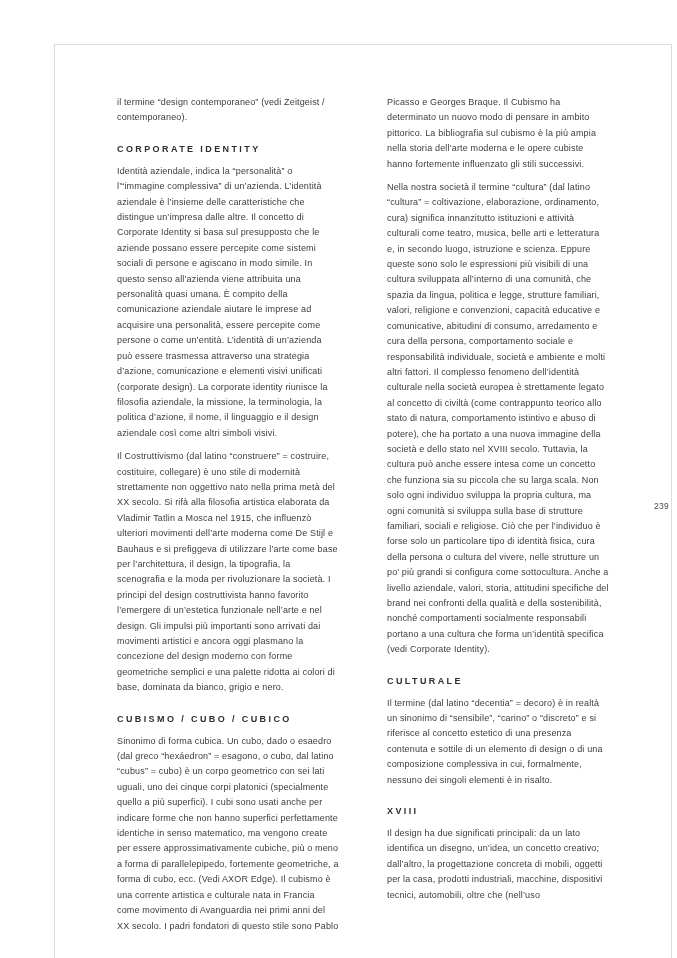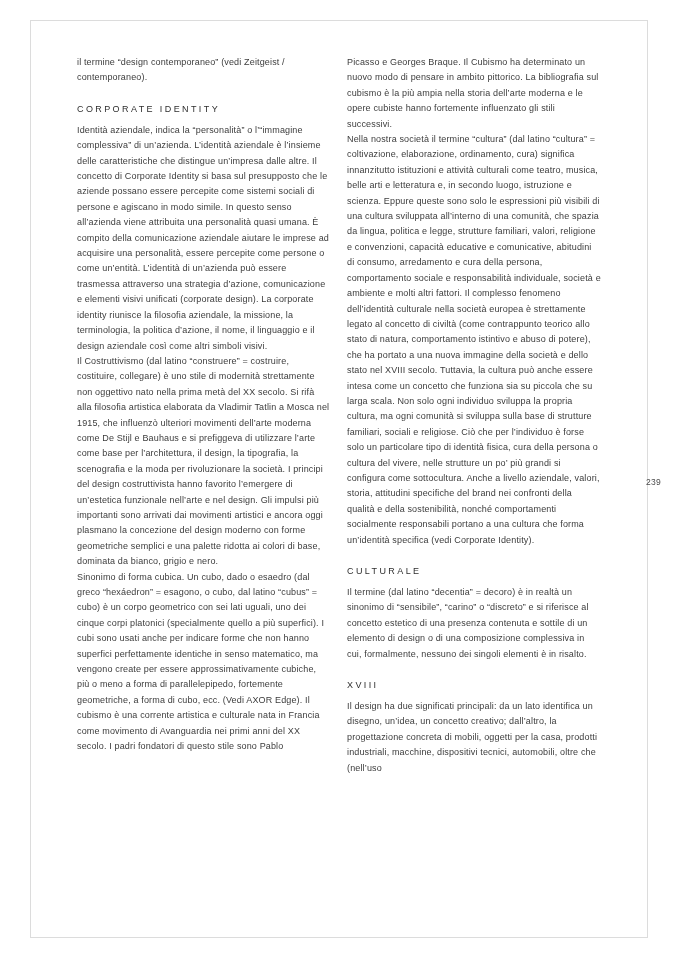--- a/index.html
+++ b/index.html
@@ -1,15 +1,15 @@
 <!DOCTYPE html>
 <html><head>
 <meta charset="utf-8">
 <style>
-  * { margin: 0; padding: 0; box-sizing: border-box; }
+  * { margin: 8px; padding: 0; box-sizing: border-box; }
   html, body { width: 677px; height: 958px; }
   body {
     background: #ffffff;
     font-family: "Liberation Sans", "DejaVu Sans", sans-serif;
     position: relative;
     overflow: hidden;
     -webkit-font-smoothing: antialiased;
   }
   .page-frame {
     position: absolute;
@@ -28,21 +28,21 @@
   .column { width: 254px; }
   .para {
     font-size: 9px;
     line-height: 15.4px;
     color: #3c3c3c;
     letter-spacing: 0.15px;
     text-align: left;
   }
   .heading {
     font-size: 9px;
-    font-weight: normal;
+    font-weight: bold;
     letter-spacing: 2.4px;
     color: #2e2e2e;
     margin-top: 17px;
     margin-bottom: 7px;
     line-height: 13px;
     white-space: nowrap;
   }
   .page-number {
     position: absolute;
     top: 477px;
@@ -60,20 +60,21 @@
 <div class="content">
 
   <div class="column">
     <p class="para">il termine “design contemporaneo” (vedi Zeitgeist / contemporaneo).</p>
 
     <h2 class="heading">CORPORATE IDENTITY</h2>
     <p class="para">Identità aziendale, indica la “personalità” o l’“immagine complessiva” di un’azienda. L’identità aziendale è l’insieme delle caratteristiche che distingue un’impresa dalle altre. Il concetto di Corporate Identity si basa sul presupposto che le aziende possano essere percepite come sistemi sociali di persone e agiscano in modo simile. In questo senso all’azienda viene attribuita una personalità quasi umana. È compito della comunicazione aziendale aiutare le imprese ad acquisire una personalità, essere percepite come persone o come un’entità. L’identità di un’azienda può essere trasmessa attraverso una strategia d’azione, comunicazione e elementi visivi unificati (corporate design). La corporate identity riunisce la filosofia aziendale, la missione, la terminologia, la politica d’azione, il nome, il linguaggio e il design aziendale così come altri simboli visivi.</p>
 
     <p class="para">Il Costruttivismo (dal latino “construere” = costruire, costituire, collegare) è uno stile di modernità strettamente non oggettivo nato nella prima metà del XX secolo. Si rifà alla filosofia artistica elaborata da Vladimir Tatlin a Mosca nel 1915, che influenzò ulteriori movimenti dell’arte moderna come De Stijl e Bauhaus e si prefiggeva di utilizzare l’arte come base per l’architettura, il design, la tipografia, la scenografia e la moda per rivoluzionare la società. I principi del design costruttivista hanno favorito l’emergere di un’estetica funzionale nell’arte e nel design. Gli impulsi più importanti sono arrivati dai movimenti artistici e ancora oggi plasmano la concezione del design moderno con forme geometriche semplici e una palette ridotta ai colori di base, dominata da bianco, grigio e nero.</p>
 
+    <h2 class="heading">CUBISMO / CUBO / CUBICO</h2>
     <p class="para">Sinonimo di forma cubica. Un cubo, dado o esaedro (dal greco “hexáedron” = esagono, o cubo, dal latino “cubus” = cubo) è un corpo geometrico con sei lati uguali, uno dei cinque corpi platonici (specialmente quello a più superfici). I cubi sono usati anche per indicare forme che non hanno superfici perfettamente identiche in senso matematico, ma vengono create per essere approssimativamente cubiche, più o meno a forma di parallelepipedo, fortemente geometriche, a forma di cubo, ecc. (Vedi AXOR Edge). Il cubismo è una corrente artistica e culturale nata in Francia come movimento di Avanguardia nei primi anni del XX secolo. I padri fondatori di questo stile sono Pablo</p>
   </div>
 
   <div class="column">
     <p class="para">Picasso e Georges Braque. Il Cubismo ha determinato un nuovo modo di pensare in ambito pittorico. La bibliografia sul cubismo è la più ampia nella storia dell’arte moderna e le opere cubiste hanno fortemente influenzato gli stili successivi.</p>
 
     <p class="para">Nella nostra società il termine “cultura” (dal latino “cultura” = coltivazione, elaborazione, ordinamento, cura) significa innanzitutto istituzioni e attività culturali come teatro, musica, belle arti e letteratura e, in secondo luogo, istruzione e scienza. Eppure queste sono solo le espressioni più visibili di una cultura sviluppata all’interno di una comunità, che spazia da lingua, politica e legge, strutture familiari, valori, religione e convenzioni, capacità educative e comunicative, abitudini di consumo, arredamento e cura della persona, comportamento sociale e responsabilità individuale, società e ambiente e molti altri fattori. Il complesso fenomeno dell’identità culturale nella società europea è strettamente legato al concetto di civiltà (come contrappunto teorico allo stato di natura, comportamento istintivo e abuso di potere), che ha portato a una nuova immagine della società e dello stato nel XVIII secolo. Tuttavia, la cultura può anche essere intesa come un concetto che funziona sia su piccola che su larga scala. Non solo ogni individuo sviluppa la propria cultura, ma ogni comunità si sviluppa sulla base di strutture familiari, sociali e religiose. Ciò che per l’individuo è forse solo un particolare tipo di identità fisica, cura della persona o cultura del vivere, nelle strutture un po’ più grandi si configura come sottocultura. Anche a livello aziendale, valori, storia, attitudini specifiche del brand nei confronti della qualità e della sostenibilità, nonché comportamenti socialmente responsabili portano a una cultura che forma un’identità specifica (vedi Corporate Identity).</p>
 
     <h2 class="heading">CULTURALE</h2>
     <p class="para">Il termine (dal latino “decentia” = decoro) è in realtà un sinonimo di “sensibile”, “carino” o “discreto” e si riferisce al concetto estetico di una presenza contenuta e sottile di un elemento di design o di una composizione complessiva in cui, formalmente, nessuno dei singoli elementi è in risalto.</p>

